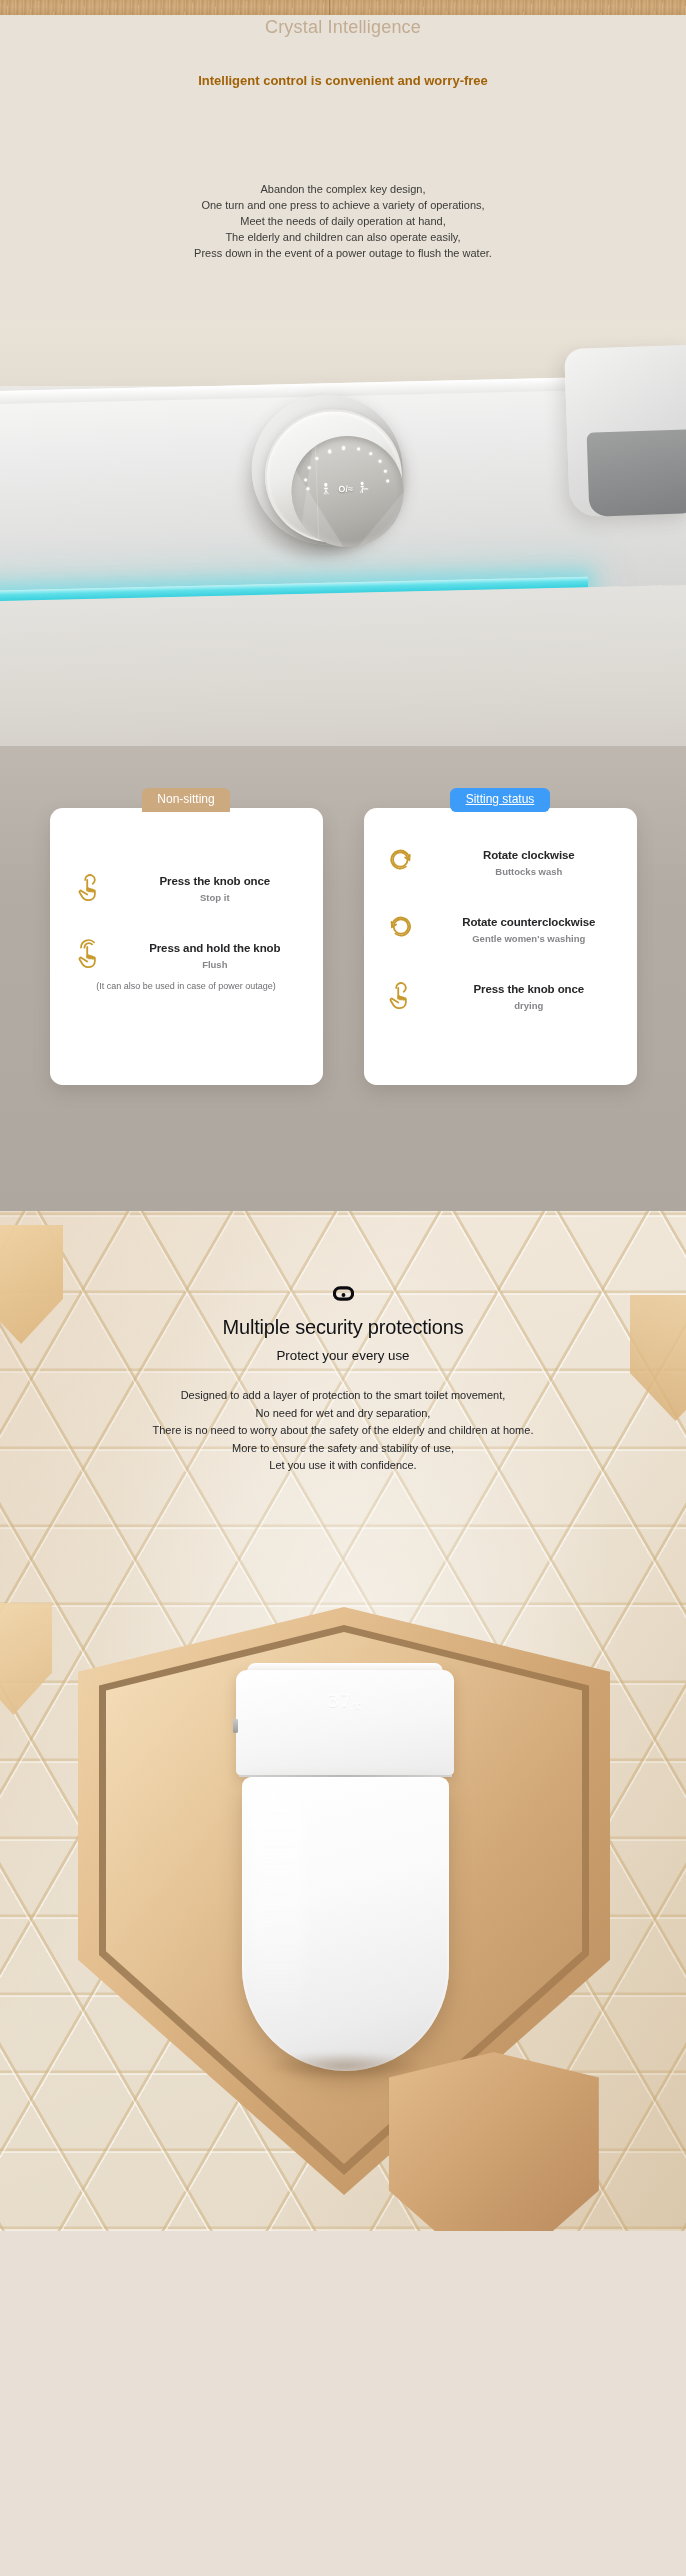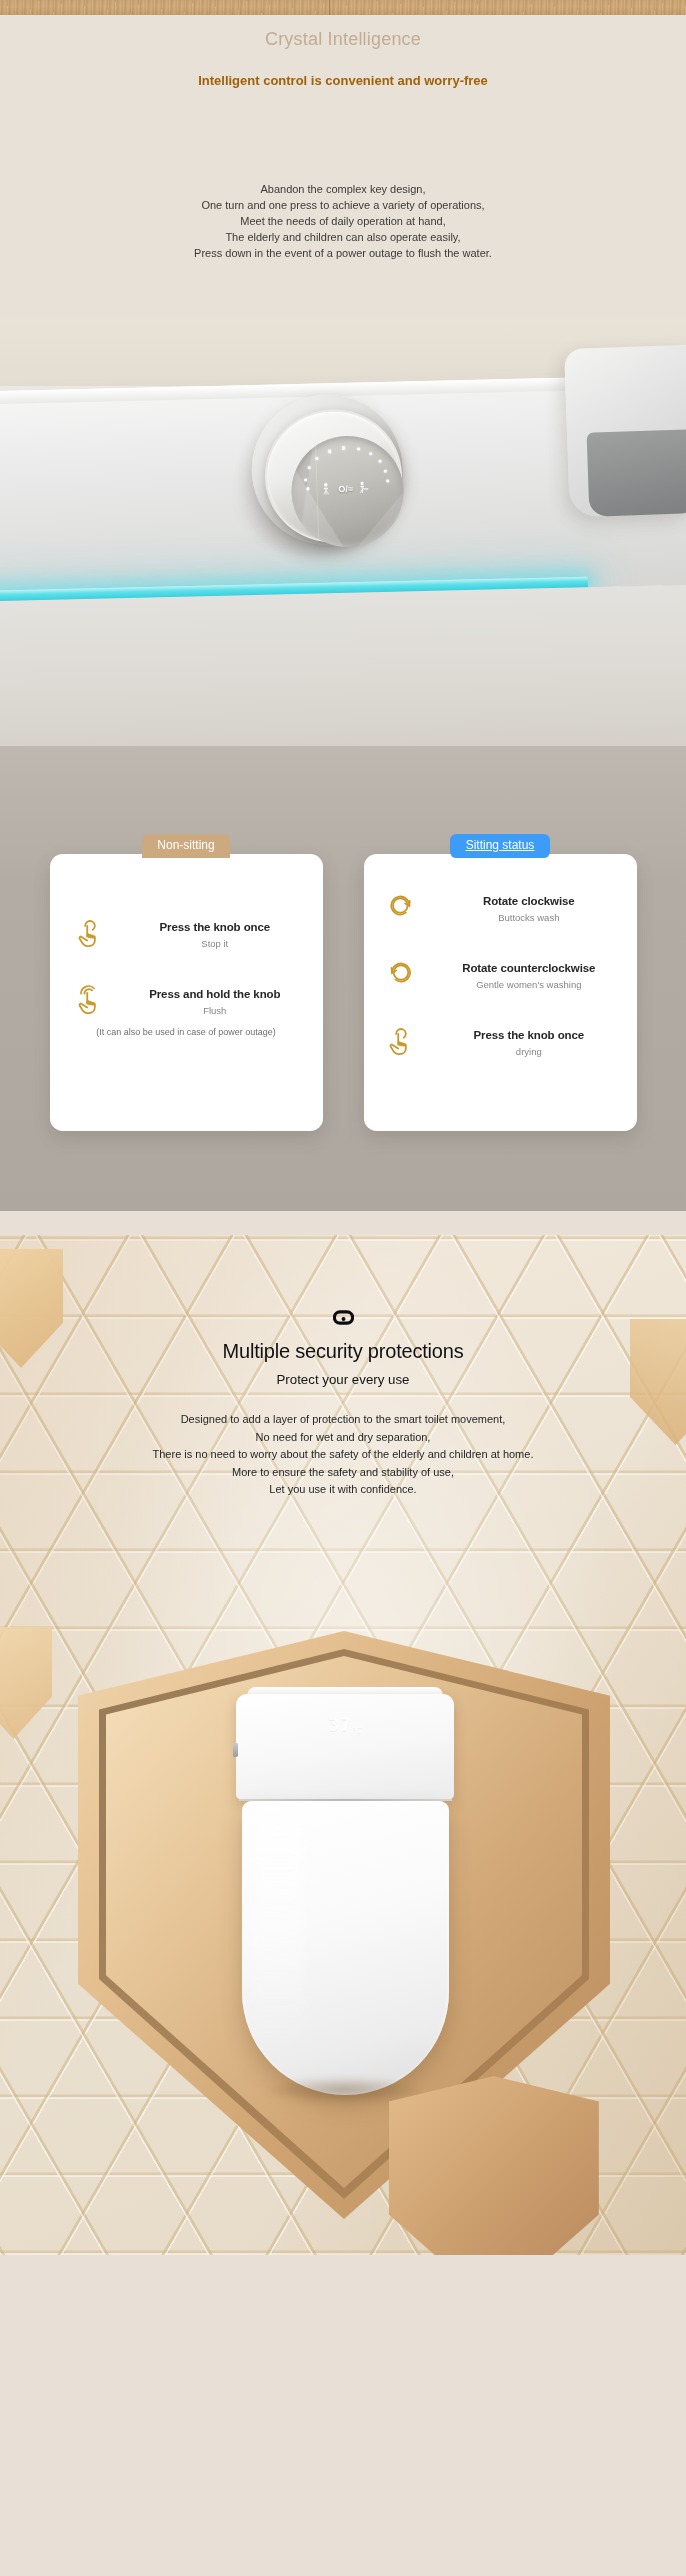--- a/index.html
+++ b/index.html
@@ -28,21 +28,21 @@
         rgba(255,255,255,0.10) 4.9px, rgba(0,0,0,0.04) 7.7px),
       linear-gradient(180deg,#c9a06a 0%, #cfa673 45%, #c49a63 100%);
   }
   .wood-strip:after{
     content:""; position:absolute; left:329px; top:0; width:1.4px; height:15.4px;
     background: rgba(120,85,45,.45);
   }
 
   .hdr { position: absolute; left:0; width: 686px; text-align: center; }
   .eyebrow {
-    top: 29px;
+    top: 17px;
     font-size: 18px; color: #c2ac92; letter-spacing: 0.2px; font-weight: 400;
   }
   .h1 {
     top: 42px;
     font-size: 22px; color: #15161a; font-weight: 700; letter-spacing: -0.1px;
   }
   .h2 {
     top: 73px;
     font-size: 13px; color: #a16207; font-weight: 600;
   }
@@ -156,21 +156,21 @@
 
   
   .sec-cards{
     position:absolute; left:0; top:746px; width:686px; height:465px;
     background: linear-gradient(180deg,#bfb8b0 0%, #b3aca4 30%, #aea79f 100%);
   }
   .cards-row{
     position:absolute; top:42px; left:0; width:686px;
     display:flex; justify-content:center; gap:41px;
   }
-  .card-col{ position:relative; width:273px;margin-top:46px; }
+  .card-col{ position:relative; width:273px; }
   .badge{
     position:relative; z-index:3; margin:0 auto; display:block; width:fit-content;
     padding:4.9px 15.4px 6.3px; border-radius:6.3px 6.3px 0 0;
     font-size:12px; font-weight:500; color:#ffffff; line-height:1.1;
     text-align:center;
   }
   .badge.brown{ background:#cda97f; }
   .badge.blue { background:#3d9cf8; border-radius:6.3px;text-decoration:underline; }
   .card{
     position:relative; z-index:2; margin-top:-4.2px;
@@ -179,30 +179,29 @@
   }
   .card.left { height:277px; padding:60px 18px 0; }
   .card.right{ height:277px; padding:34px 15.4px 0; }
 
   .row{ display:flex; align-items:flex-end; gap:12.6px; }
   .row + .row{ margin-top:32px; }
   .row.r3 { margin-top:32px; }
   .ico{ width:45px; flex:0 0 45px; display:flex; align-items:center; justify-content:center; }
   .txt{ flex:1; text-align:center; }
   .t-main{ font-size:11.5px; font-weight:700; color:#262628; letter-spacing:-0.1px; }
-  .t-sub { font-size:9.5px; font-weight:400; color:#86868a; margin-top:4.9px; }
+  .t-sub { font-size:9.5px; font-weight:700; color:#86868a; margin-top:4.9px; }
   .t-note{
     font-size:9px; color:#6f6f73; text-align:center; margin-top:11.2px; font-weight:400;
   }
 
   
   .sec-hex{
     position: relative; width:686px; height:1020px; overflow:hidden;
     background: linear-gradient(160deg,#f3eade 0%, #ece2d2 40%, #e6dbc8 100%);
-    margin-top: 24px;
   }
   .hexlayer{
     position:absolute; inset:0;
     background-image:
       repeating-linear-gradient(60deg,
         rgba(255,255,255,.55) 0px, rgba(255,255,255,.55) 1.4px,
         rgba(206,178,128,.55) 2.1px, rgba(206,178,128,.55) 4.2px,
         rgba(0,0,0,0) 4.9px, rgba(0,0,0,0) 90px),
       repeating-linear-gradient(-60deg,
         rgba(255,255,255,.55) 0px, rgba(255,255,255,.55) 1.4px,

